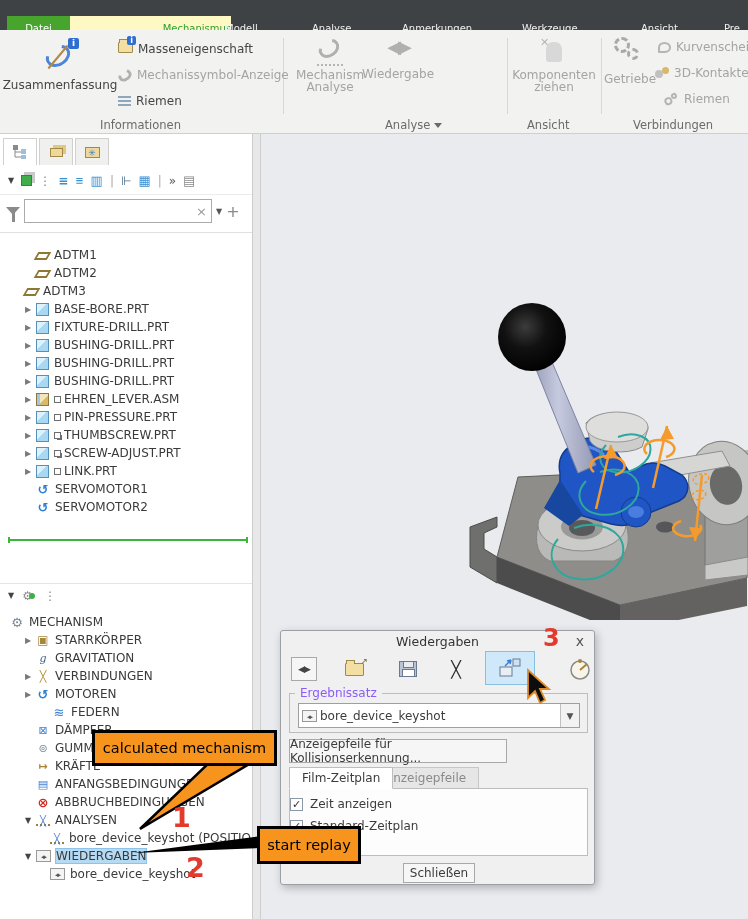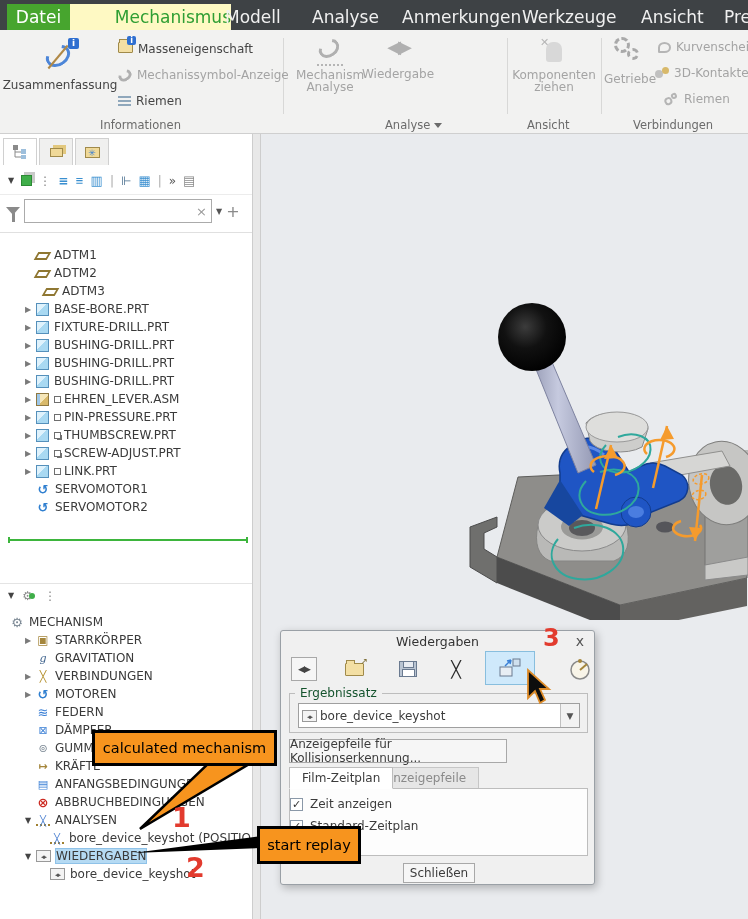--- a/index.html
+++ b/index.html
@@ -1,21 +1,21 @@
 <!DOCTYPE html>
 <html><head>
 <meta charset="utf-8">
 <style>
   * { margin:0; padding:0; box-sizing:border-box; }
   html,body { width:748px; height:919px; font-family:"DejaVu Sans","Liberation Sans",sans-serif; overflow:hidden; background:#fff; }
   #stage { position:relative; width:748px; height:919px; overflow:hidden; }
 
   
   .tabbar { position:absolute; left:0; top:0; width:748px; height:30px; background:#3e4245; }
-  .tab { position:absolute; top:4px; height:26px; line-height:26px; color:#f0f0f0; font-size:17px; }
+  .tab { position:absolute; top:16px; height:26px; line-height:26px; color:#f0f0f0; font-size:10px; }
   .tab-file { left:7px; width:63px; text-align:center; background:#47a52e; color:#fff; }
   .tab-active { left:70px; width:161px; text-align:right; background:#fef9c3; color:#2f9e33; }
 
   
   .ribbon { position:absolute; left:0; top:30px; width:748px; height:104px; background:#f2f2f1; border-bottom:1px solid #cfcfcf; }
   .vsep { position:absolute; top:8px; height:76px; width:1px; background:#d8d8d7; }
   .grouplabel { position:absolute; top:88px; height:14px; font-size:11.5px; color:#6b6b6b; white-space:nowrap; }
   .rbtn { position:absolute; font-size:12px; color:#454545; white-space:nowrap; display:flex; align-items:center; gap:5px; }
   .rbtn.big { flex-direction:column; justify-content:flex-start; gap:2px; text-align:center; }
   .rbtn.dis { color:#a4a4a4; }
@@ -89,21 +89,21 @@
   .dialog { position:absolute; left:280px; top:630px; width:315px; height:255px; background:#f0f0f0; border:1px solid #9aa0a6; border-radius:3px; box-shadow:2px 3px 8px rgba(0,0,0,.25); z-index:10; font-size:12px; color:#3c3c3c; }
   .dlg-title { position:absolute; left:0; top:3px; width:100%; text-align:center; font-size:12.5px; color:#333; }
   .dlg-x { position:absolute; right:10px; top:2px; font-size:14px; color:#555; }
   .dbtn { position:absolute; display:flex; align-items:center; justify-content:center; }
   .dbtn.framed { border:1px solid #a8a8a8; background:#f6f6f6; }
   .dbtn.hilite { background:#cfe9fb; border:1px solid #88bede; }
   .floppy { width:18px; height:16px; background:#b9c4d2; border:1px solid #6a7a90; position:relative; }
   .floppy::before { content:""; position:absolute; left:3px; top:0; width:9px; height:5px; background:#e8ecf2; border:1px solid #6a7a90; border-top:none; }
   .floppy::after { content:""; position:absolute; left:2px; bottom:0; width:11px; height:6px; background:#fff; border:1px solid #6a7a90; border-bottom:none; }
   .groupbox { position:absolute; left:8px; top:62px; width:299px; height:40px; border:1px solid #bdbdbd; }
-  .grouplbl { position:absolute; left:14px; top:55px; background:#f0f0f0; padding:0 5px; font-size:12px; color:#14532d; }
+  .grouplbl { position:absolute; left:14px; top:55px; background:#f0f0f0; padding:0 5px; font-size:12px; color:#8b5cf6; }
   .combo { position:absolute; left:8px; top:9px; width:282px; height:25px; background:#fff; border:1px solid #9f9f9f; display:flex; align-items:center; }
   .combo .ic-playback { margin:0 3px 0 3px; }
   .combo-arrow { margin-left:auto; width:19px; height:100%; border-left:1px solid #c0c0c0; background:#f2f2f2; display:flex; align-items:center; justify-content:center; color:#555; font-size:9px; }
   .widebtn { position:absolute; left:8px; top:108px; width:218px; height:24px; border:1px solid #a8a8a8; background:#f6f6f6; display:flex; align-items:center; justify-content:center; }
   .dtab { position:absolute; top:136px; height:22px; display:flex; align-items:center; justify-content:center; padding:0 12px; }
   .dtab.on { left:8px; background:#fff; border:1px solid #bdbdbd; border-bottom:1px solid #fff; z-index:2; }
   .dtab.off { left:91px; background:#e6e6e6; border:1px solid #c6c6c6; color:#8a8a8a; }
   .dpanel { position:absolute; left:8px; top:157px; width:299px; height:68px; background:#fdfdfd; border:1px solid #bdbdbd; }
   .cbrow { position:absolute; left:9px; display:flex; align-items:center; gap:7px; }
   .cbox { width:13px; height:13px; background:#fff; border:1px solid #8a98a8; font-size:11px; line-height:12px; text-align:center; color:#333; }
@@ -330,21 +330,21 @@
         <div class="trow" style="padding-left: 20px;">
           <span class="arrow"></span>
           <span class="ic ic-datum"></span>
           <span class="lbl">ADTM1</span>
         </div>
         <div class="trow" style="padding-left: 20px;">
           <span class="arrow"></span>
           <span class="ic ic-datum"></span>
           <span class="lbl">ADTM2</span>
         </div>
-        <div class="trow" style="padding-left: 28px;">
+        <div class="trow" style="padding-left: 9px;">
           <span class="arrow"></span>
           <span class="ic ic-datum"></span>
           <span class="lbl">ADTM3</span>
         </div>
         <div class="trow" style="padding-left: 20px;">
           <span class="arrow">▶</span>
           <span class="ic ic-part"></span>
           <span class="lbl">BASE-BORE.PRT</span>
         </div>
         <div class="trow" style="padding-left: 20px;">
@@ -437,21 +437,21 @@
         <div class="trow" style="padding-left: 20px;">
           <span class="arrow">▶</span>
           <span class="ic ic-joint"></span>
           <span class="lbl">VERBINDUNGEN</span>
         </div>
         <div class="trow" style="padding-left: 20px;">
           <span class="arrow">▶</span>
           <span class="ic ic-motor"></span>
           <span class="lbl">MOTOREN</span>
         </div>
-        <div class="trow" style="padding-left: 20px;">
+        <div class="trow" style="padding-left: 36px;">
           <span class="arrow"></span>
           <span class="ic ic-spring"></span>
           <span class="lbl">FEDERN</span>
         </div>
         <div class="trow" style="padding-left: 20px;">
           <span class="arrow"></span>
           <span class="ic ic-damper"></span>
           <span class="lbl">DÄMPFER</span>
         </div>
         <div class="trow" style="padding-left: 20px;">

